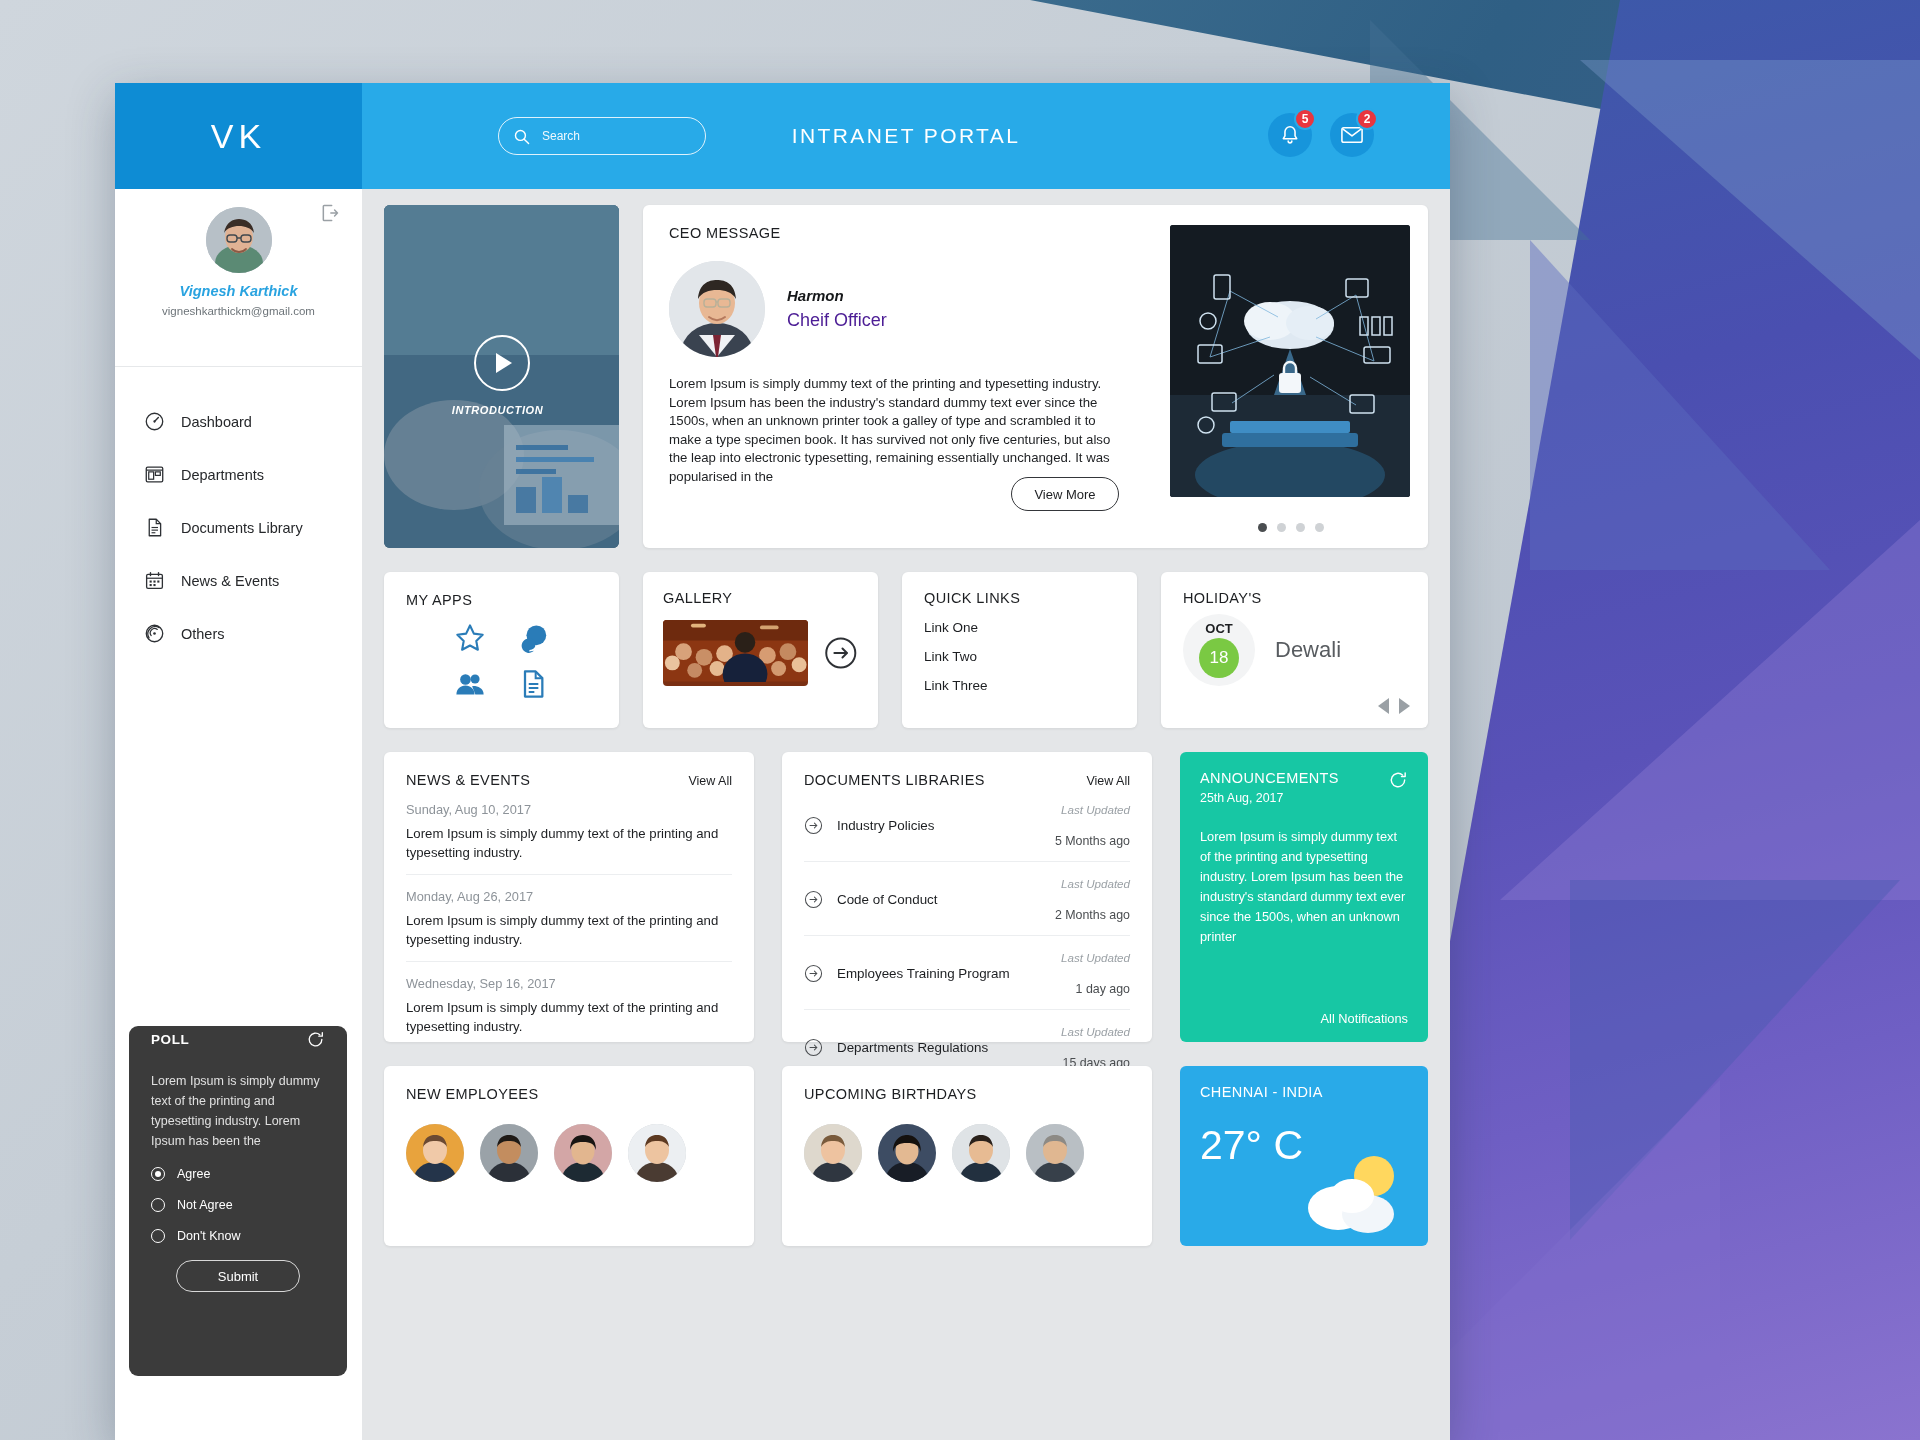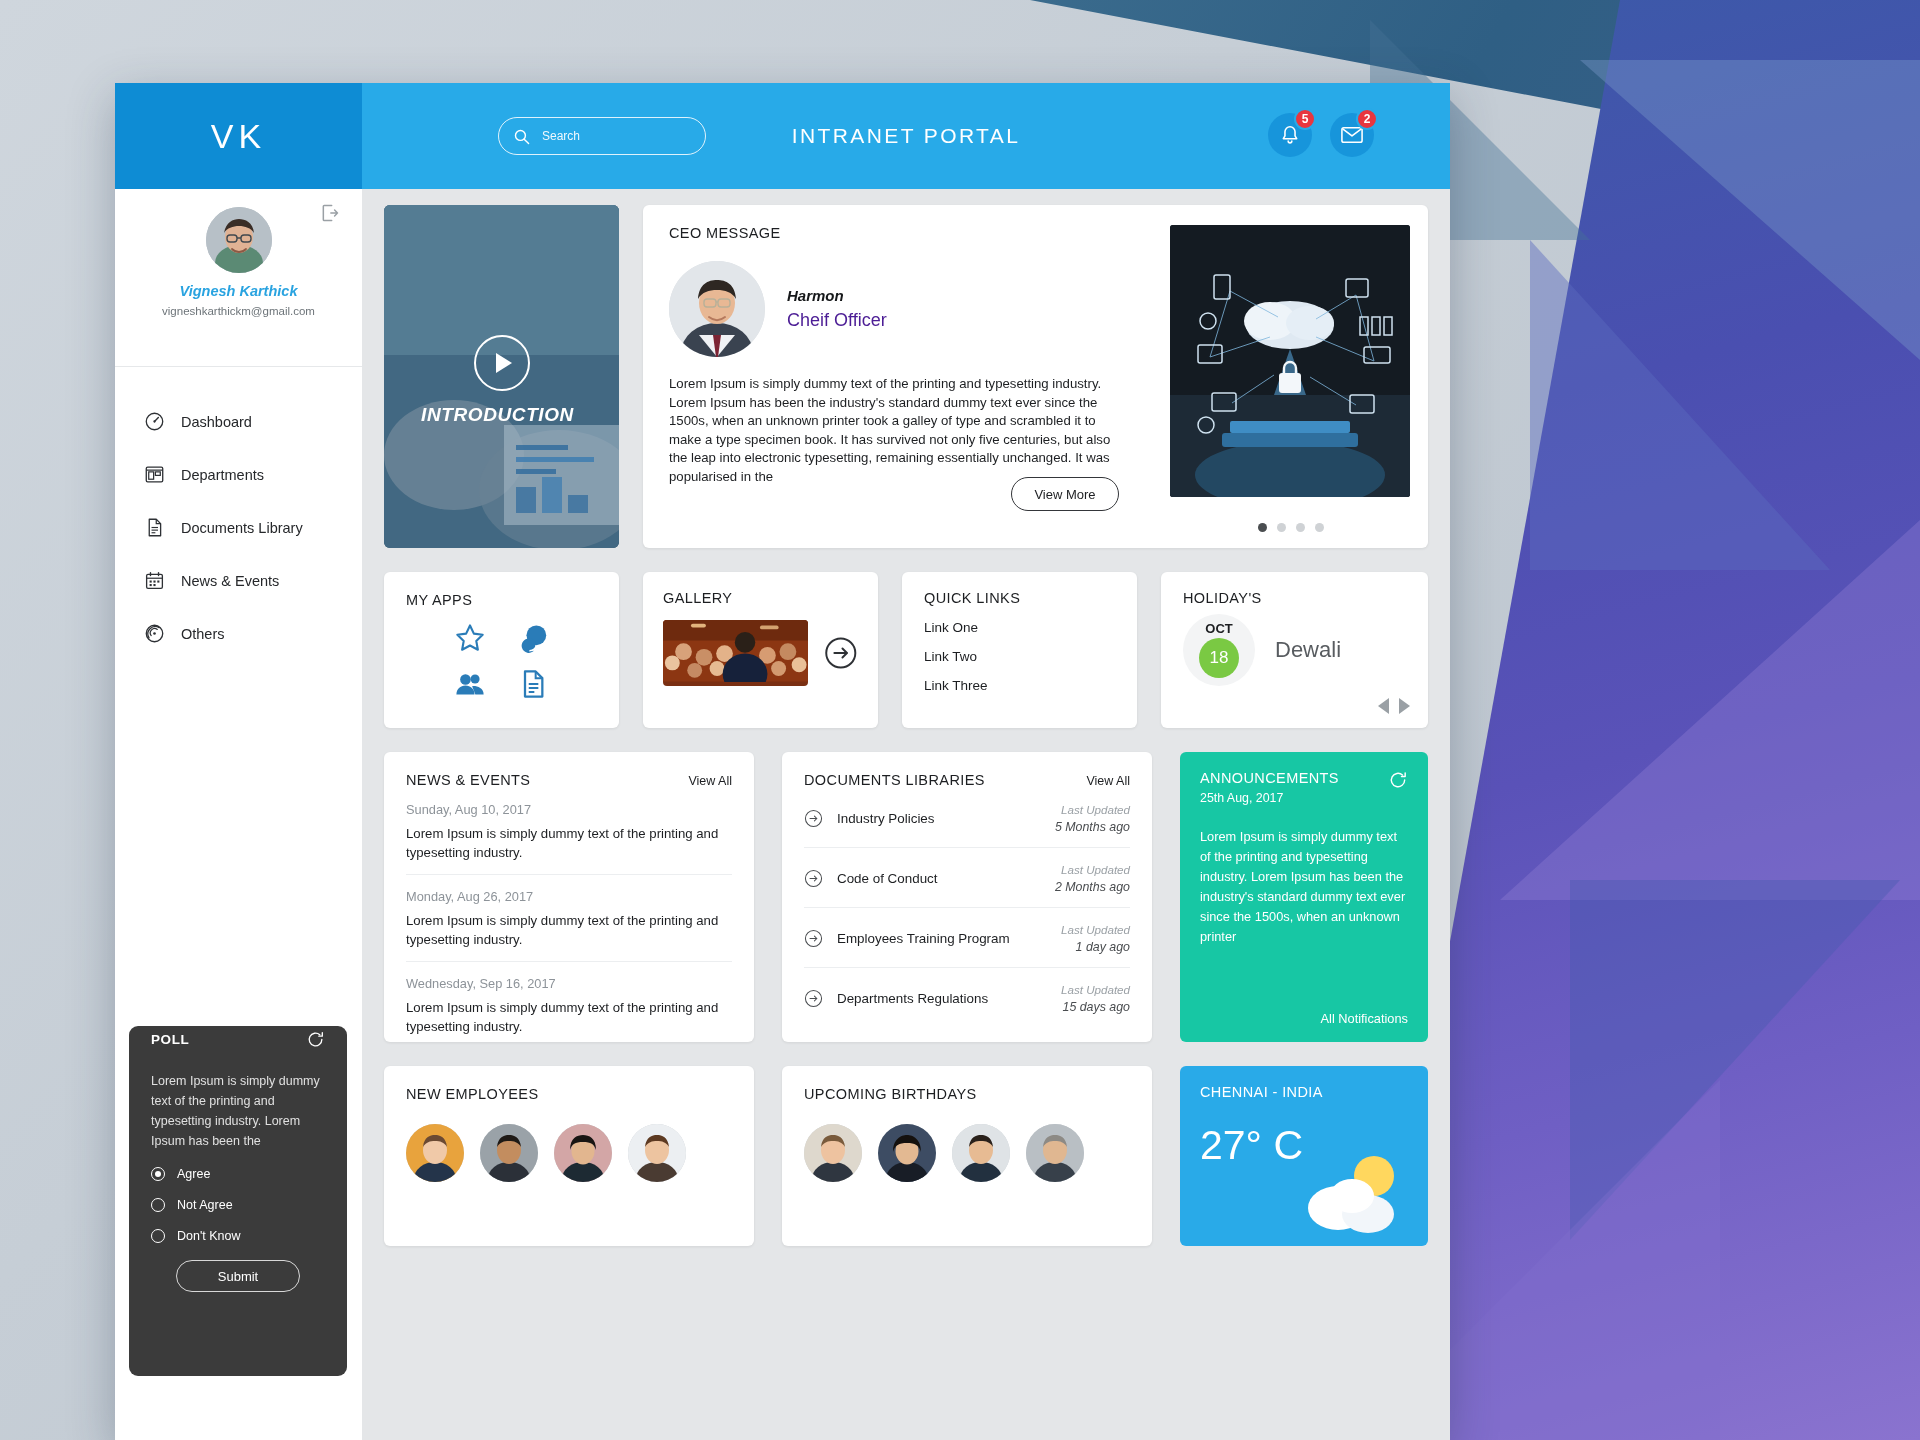--- a/index.html
+++ b/index.html
@@ -225,21 +225,21 @@
     display: flex; align-items: center; justify-content: center;
   }
   .play::after {
     content: ""; margin-left: 5px;
     border-left: 16px solid #fff;
     border-top: 10px solid transparent;
     border-bottom: 10px solid transparent;
   }
   .promo-cap {
     position: absolute; left: 0; right: 8px; top: 58%;
-    text-align: center; color: #fff; font-size: 19px;
+    text-align: center; color: #fff; font-size: 11px;
     font-style: italic; font-weight: 600; letter-spacing: .6px;
   }
   .ceo { flex: 1; padding: 20px 26px 0 26px; position: relative; }
   .ceo-person { display: flex; align-items: center; gap: 22px; margin: 20px 0 18px; }
   .ceo-av {
     width: 96px; height: 96px; border-radius: 50%; overflow: hidden;
     background: #d9dde1; position: relative; flex: none;
   }
   .ceo-name { font-size: 15px; font-weight: 700; font-style: italic; color: #16181a; }
   .ceo-role { font-size: 18px; color: #4c1d95; margin-top: 6px; }
@@ -317,21 +317,21 @@
   .docs { width: 370px; padding: 20px 22px; }
   .doc-item {
     display: flex; align-items: center; justify-content: space-between;
     padding: 15px 0 13px; border-bottom: 1px solid #eceef0;
   }
   .doc-item:last-child { border-bottom: none; }
   .doc-left { display: flex; align-items: center; gap: 14px; }
   .doc-name { font-size: 13.4px; color: #1d1f22; }
   .doc-meta { text-align: right; }
   .doc-lu { font-size: 11.6px; color: #9aa0a5; font-style: italic; }
-  .doc-ago { font-size: 12.4px; color: #4a4d50; margin-top: 4px; font-style: italic; }
+  .doc-ago { font-size: 12.4px; color: #4a4d50; margin-top: 18px; }
   .annc {
     flex: 1; background: #17c7a4; border-radius: 6px;
     padding: 18px 20px; color: #fff; position: relative;
   }
   .annc-hd { display: flex; justify-content: space-between; align-items: flex-start; }
   .annc-title { font-size: 14.5px; letter-spacing: .4px; }
   .annc-date { font-size: 12.4px; margin-top: 5px; }
   .annc-body { font-size: 12.8px; line-height: 20px; margin-top: 22px; }
   .annc-all {
     position: absolute; right: 20px; bottom: 16px;

